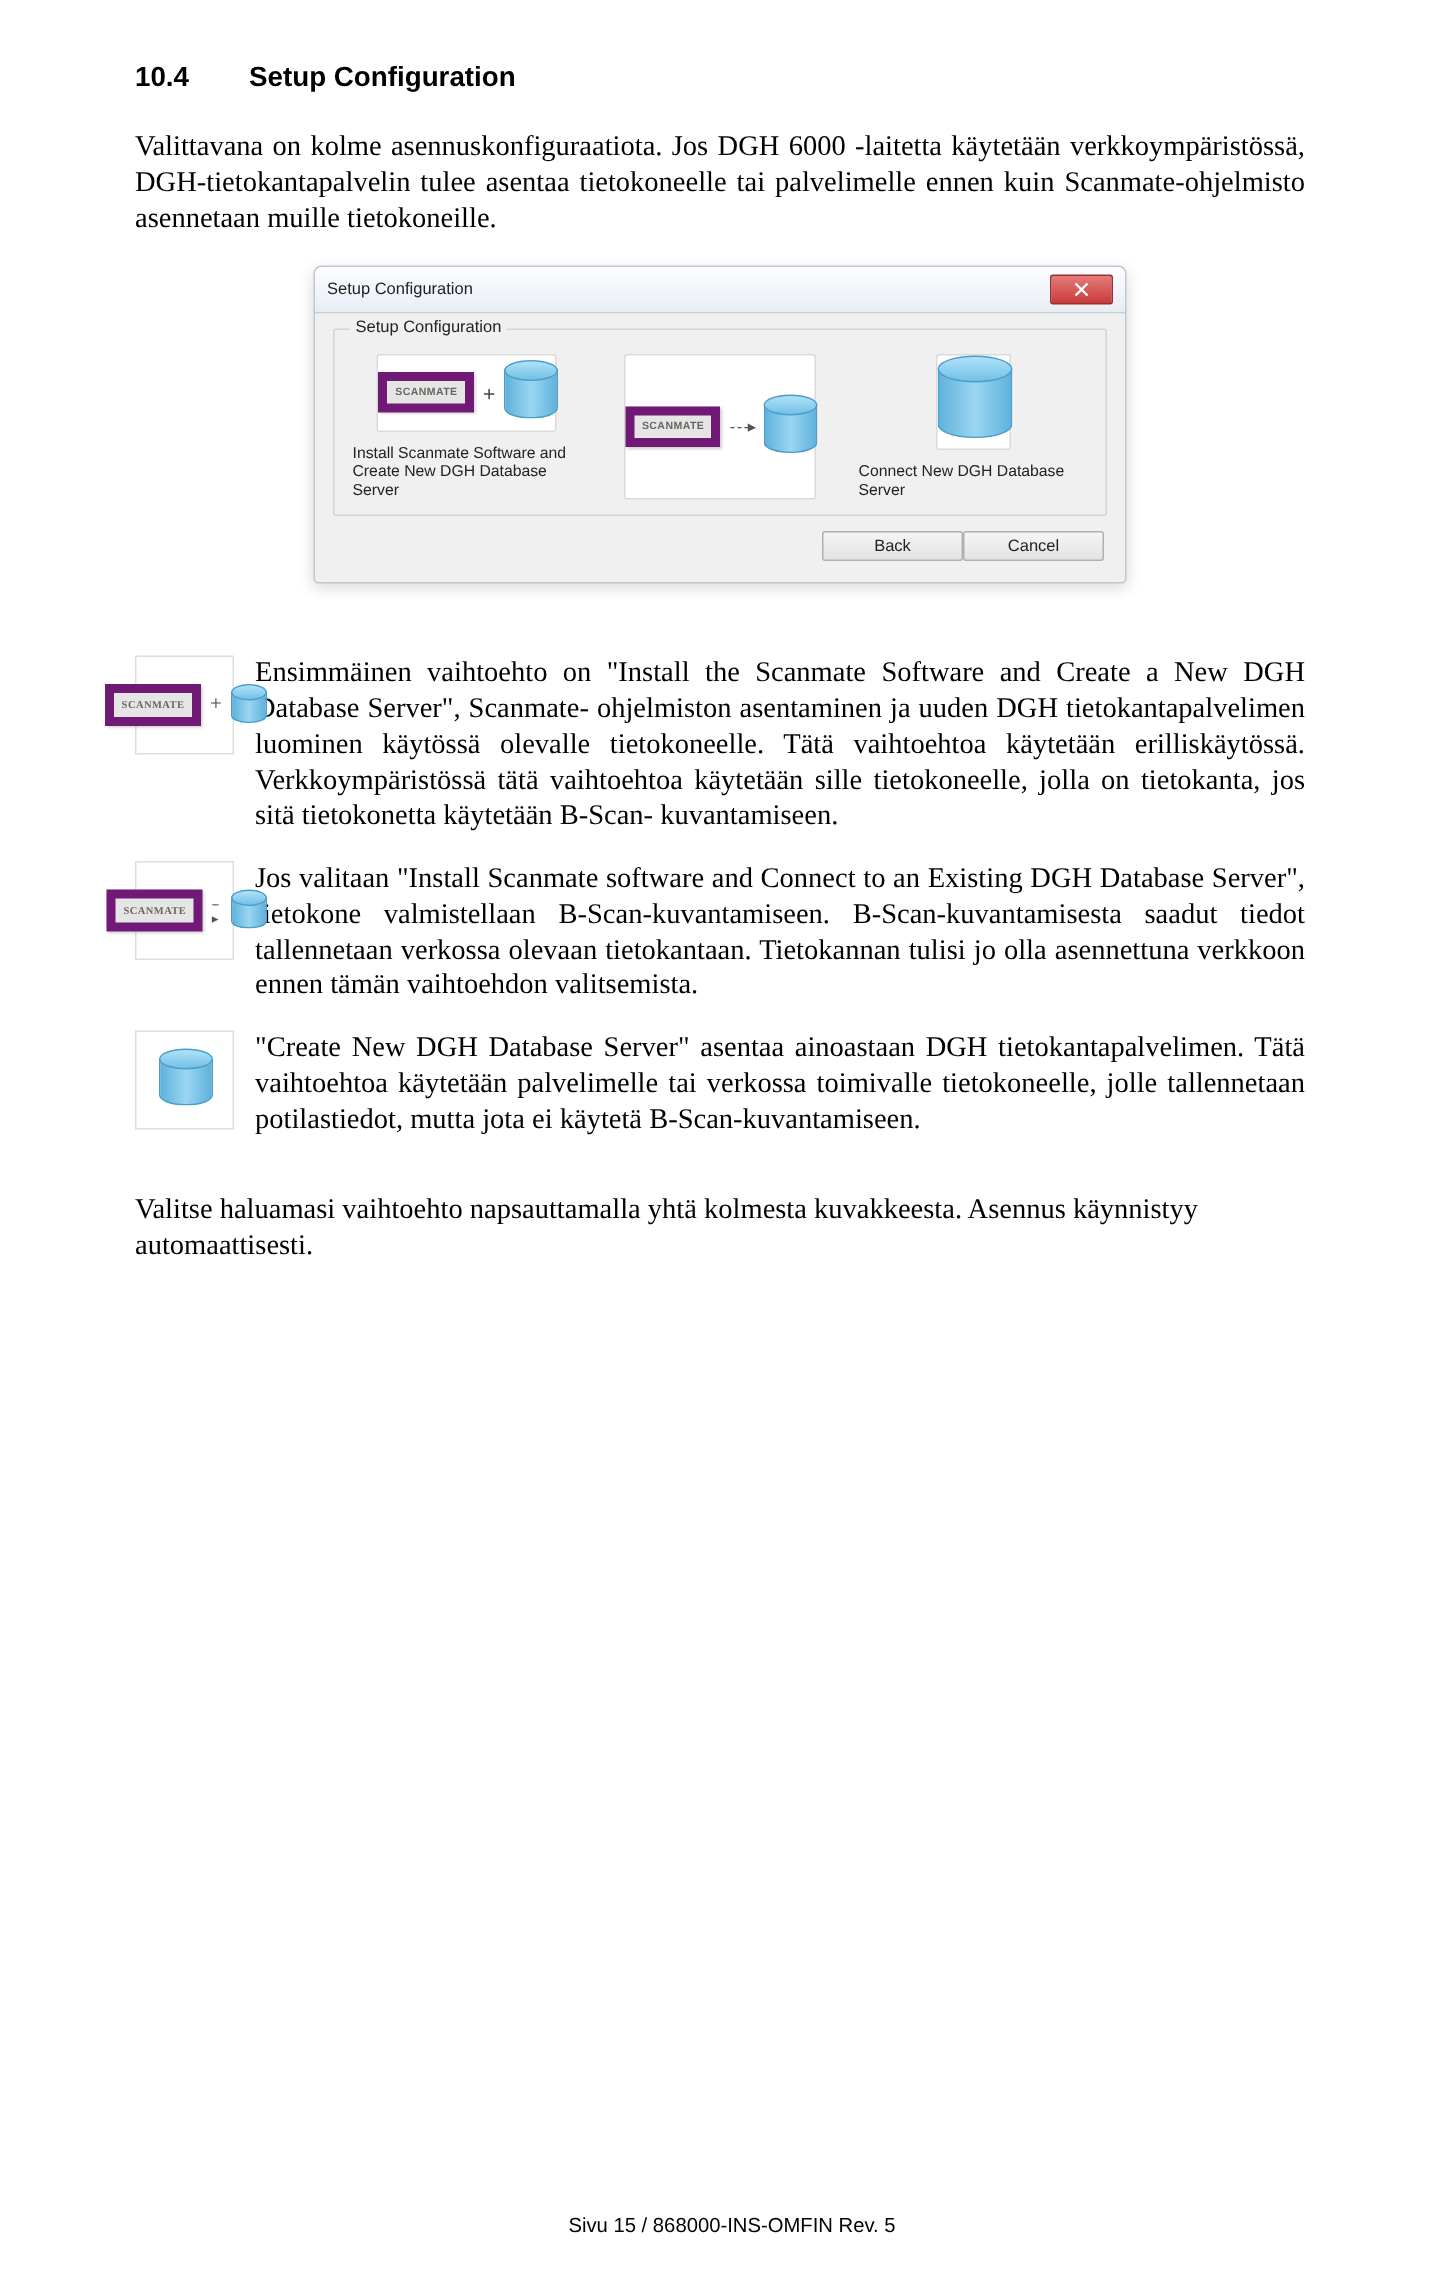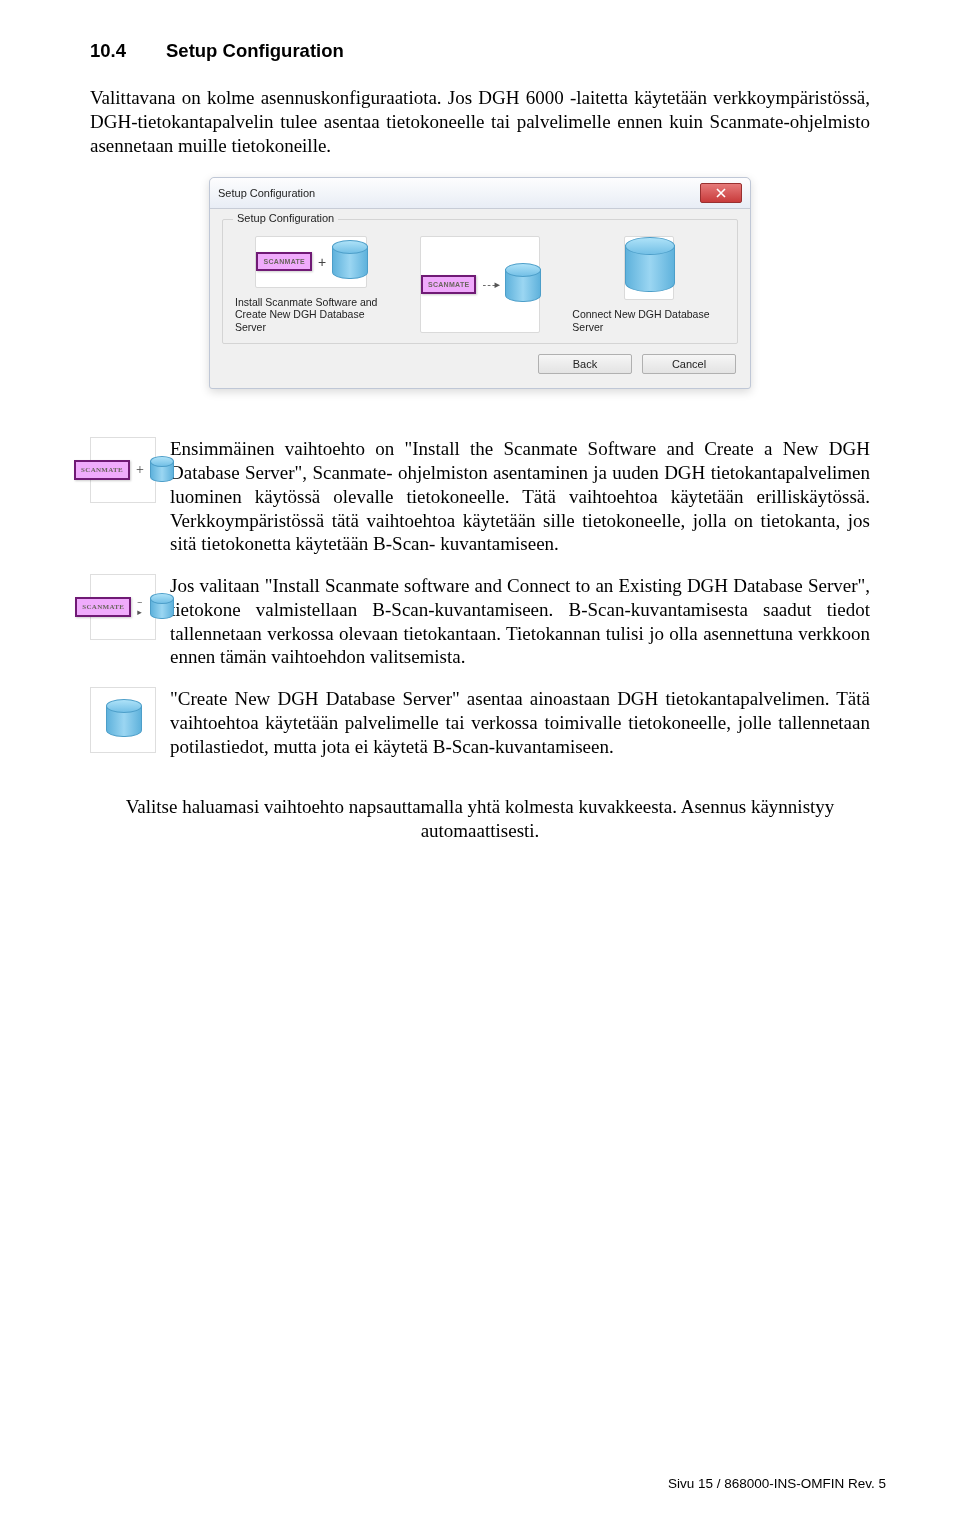--- a/index.html
+++ b/index.html
@@ -81,42 +81,42 @@
     background: #fff;
     border: 1px solid #dadada;
     border-radius: 2px;
     height: 130px;
     display:flex;
     align-items:center;
     justify-content:center;
   }
   .option-inner { display:flex; align-items:center; gap:6px; }
   .scanmate-badge {
-    background: #f0abfc;
-    border: 2px solid #701a75;
+    background: #e5e5e5;
+    border: 6px solid #701a75;
     font-size: 7px; color:#6a655e; font-weight:bold;
     padding: 4px 5px; letter-spacing: 0.3px;
     box-shadow: 1px 1px 2px rgba(0,0,0,0.2);
   }
   .plus { font-size: 14px; color:#444; }
   .db-cyl { width: 34px; height: 44px; position: relative; }
   .db-cyl .top { position:absolute; top:0; left:0; width:34px; height:12px; border-radius:50%; background:linear-gradient(#aee2f8,#74c0e6); border:1px solid #4c9ec9;}
   .db-cyl .body { position:absolute; top:6px; left:0; width:34px; height:32px; background:linear-gradient(90deg,#5fb2dc,#9bd6f2,#5fb2dc); border:1px solid #4c9ec9; border-top:none; border-radius: 0 0 17px 17px / 0 0 7px 7px;}
   .db-cyl.lg { width:48px; height:62px; }
   .db-cyl.lg .top{ width:48px; height:16px;}
   .db-cyl.lg .body{ width:48px; height:46px; top:8px; border-radius:0 0 24px 24px / 0 0 9px 9px;}
   .arrow { color:#555; font-size:11px; letter-spacing:-1px; }
   .option-label {
     text-align:left; font-size: 10.5px; line-height:1.2;
     margin-top: 8px;
     padding: 0 2px;
   }
   .option-col { display:flex; flex-direction:column; align-items:center; flex:1; }
   .button-row {
-    display:flex; justify-content:flex-end; gap: 10px;
+    display:flex; justify-content:flex-end; gap: 0;
     padding: 0 14px 14px 0;
   }
   .win-btn {
     min-width: 72px; padding: 3px 10px;
     background: linear-gradient(#f6f6f6,#e3e3e3);
     border: 1px solid #b0b0b0; border-radius: 2px;
     font-size: 11px;
     text-align: center;
   }
 
@@ -124,21 +124,21 @@
   .desc-grid { display: table; width: 100%; border-collapse: separate; border-spacing: 0 18px; }
   .desc-row { display: table-row; }
   .desc-icon-cell { display: table-cell; width: 80px; vertical-align: top; }
   .desc-text-cell { display: table-cell; vertical-align: top; font-size: 19px; line-height:1.25; text-align: justify; }
   .icon-frame {
     width: 64px; height: 64px;
     border: 1px solid #dedede;
     background:#fff;
     display:flex; align-items:center; justify-content:center;
   }
-  .footer { position: absolute; bottom: 30px; left: 90px; right: 74px; display:flex; justify-content:flex-end; font-family: Arial, sans-serif; font-size: 13.5px; }
+  .footer { position: absolute; bottom: 30px; left: 90px; right: 74px; display:flex; justify-content:center; font-family: Arial, sans-serif; font-size: 13.5px; }
 </style>
 </head>
 <body>
 
 <div class="page">
 
   <div class="section-heading">
     <span class="section-num">10.4</span><span>Setup Configuration</span>
   </div>
 
@@ -239,20 +239,20 @@
           <span class="db-cyl" style="width:34px;height:42px">
               <span class="body" style="width:34px;height:30px;top:7px"></span>
               <span class="top" style="width:34px;height:12px"></span>
             </span>
         </div>
       </div>
       <div class="desc-text-cell">"Create New DGH Database Server" asentaa ainoastaan DGH tietokantapalvelimen. Tätä vaihtoehtoa käytetään palvelimelle tai verkossa toimivalle tietokoneelle, jolle tallennetaan potilastiedot, mutta jota ei käytetä B-Scan-kuvantamiseen.</div>
     </div>
   </div>
 
-  <p class="body-text" style="text-align:center">Valitse haluamasi vaihtoehto napsauttamalla yhtä kolmesta kuvakkeesta. Asennus käynnistyy automaattisesti.</p>
+  <p class="body-text" style="text-align:left">Valitse haluamasi vaihtoehto napsauttamalla yhtä kolmesta kuvakkeesta. Asennus käynnistyy automaattisesti.</p>
 
   <div class="footer">
     <span>Sivu 15 / 86</span>
     <span>8000-INS-OMFIN Rev. 5</span>
   </div>
 
 </div>
 
 </body></html>

